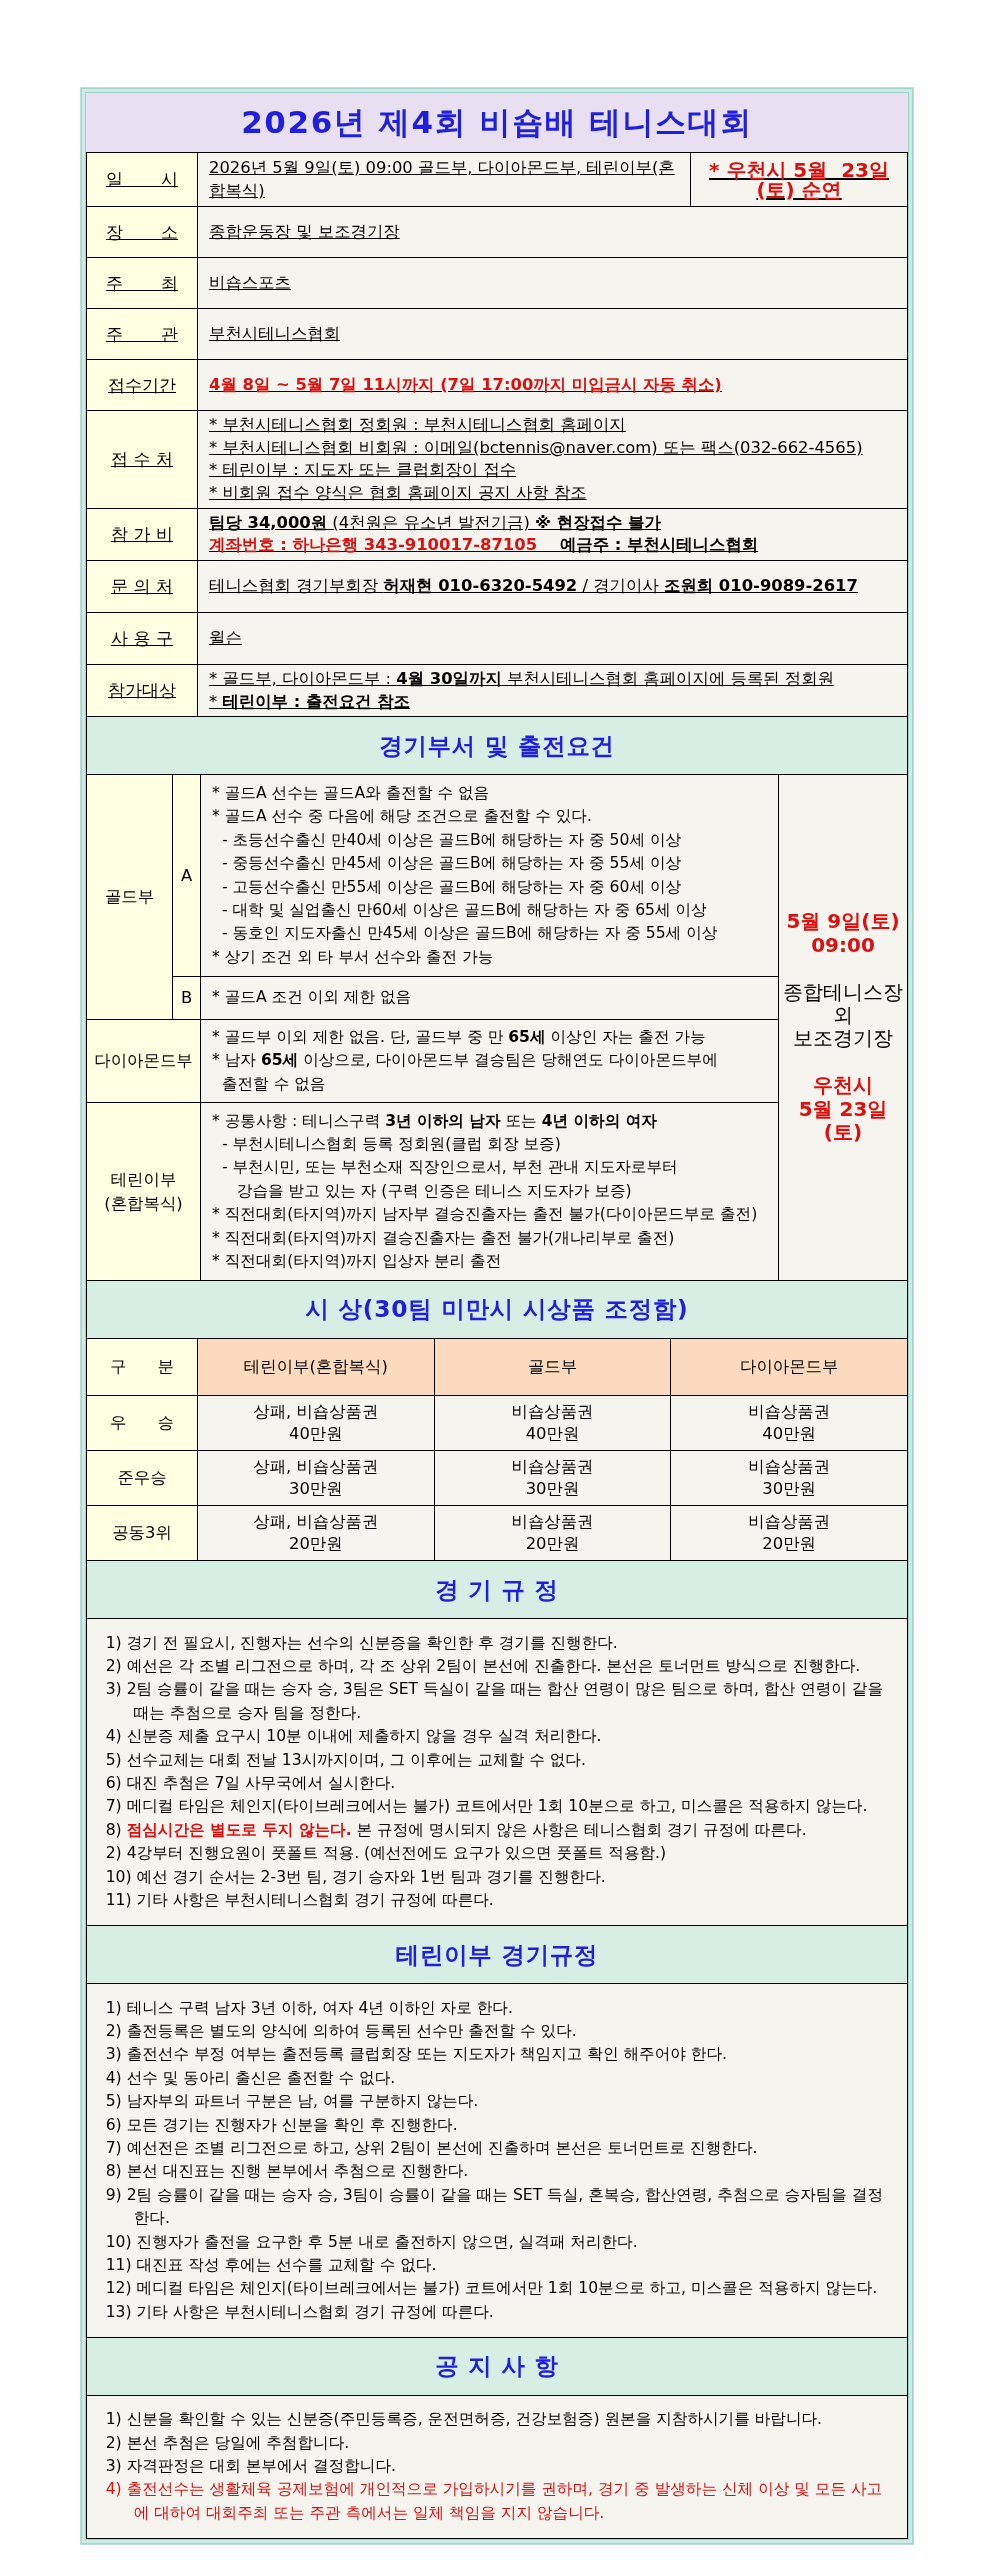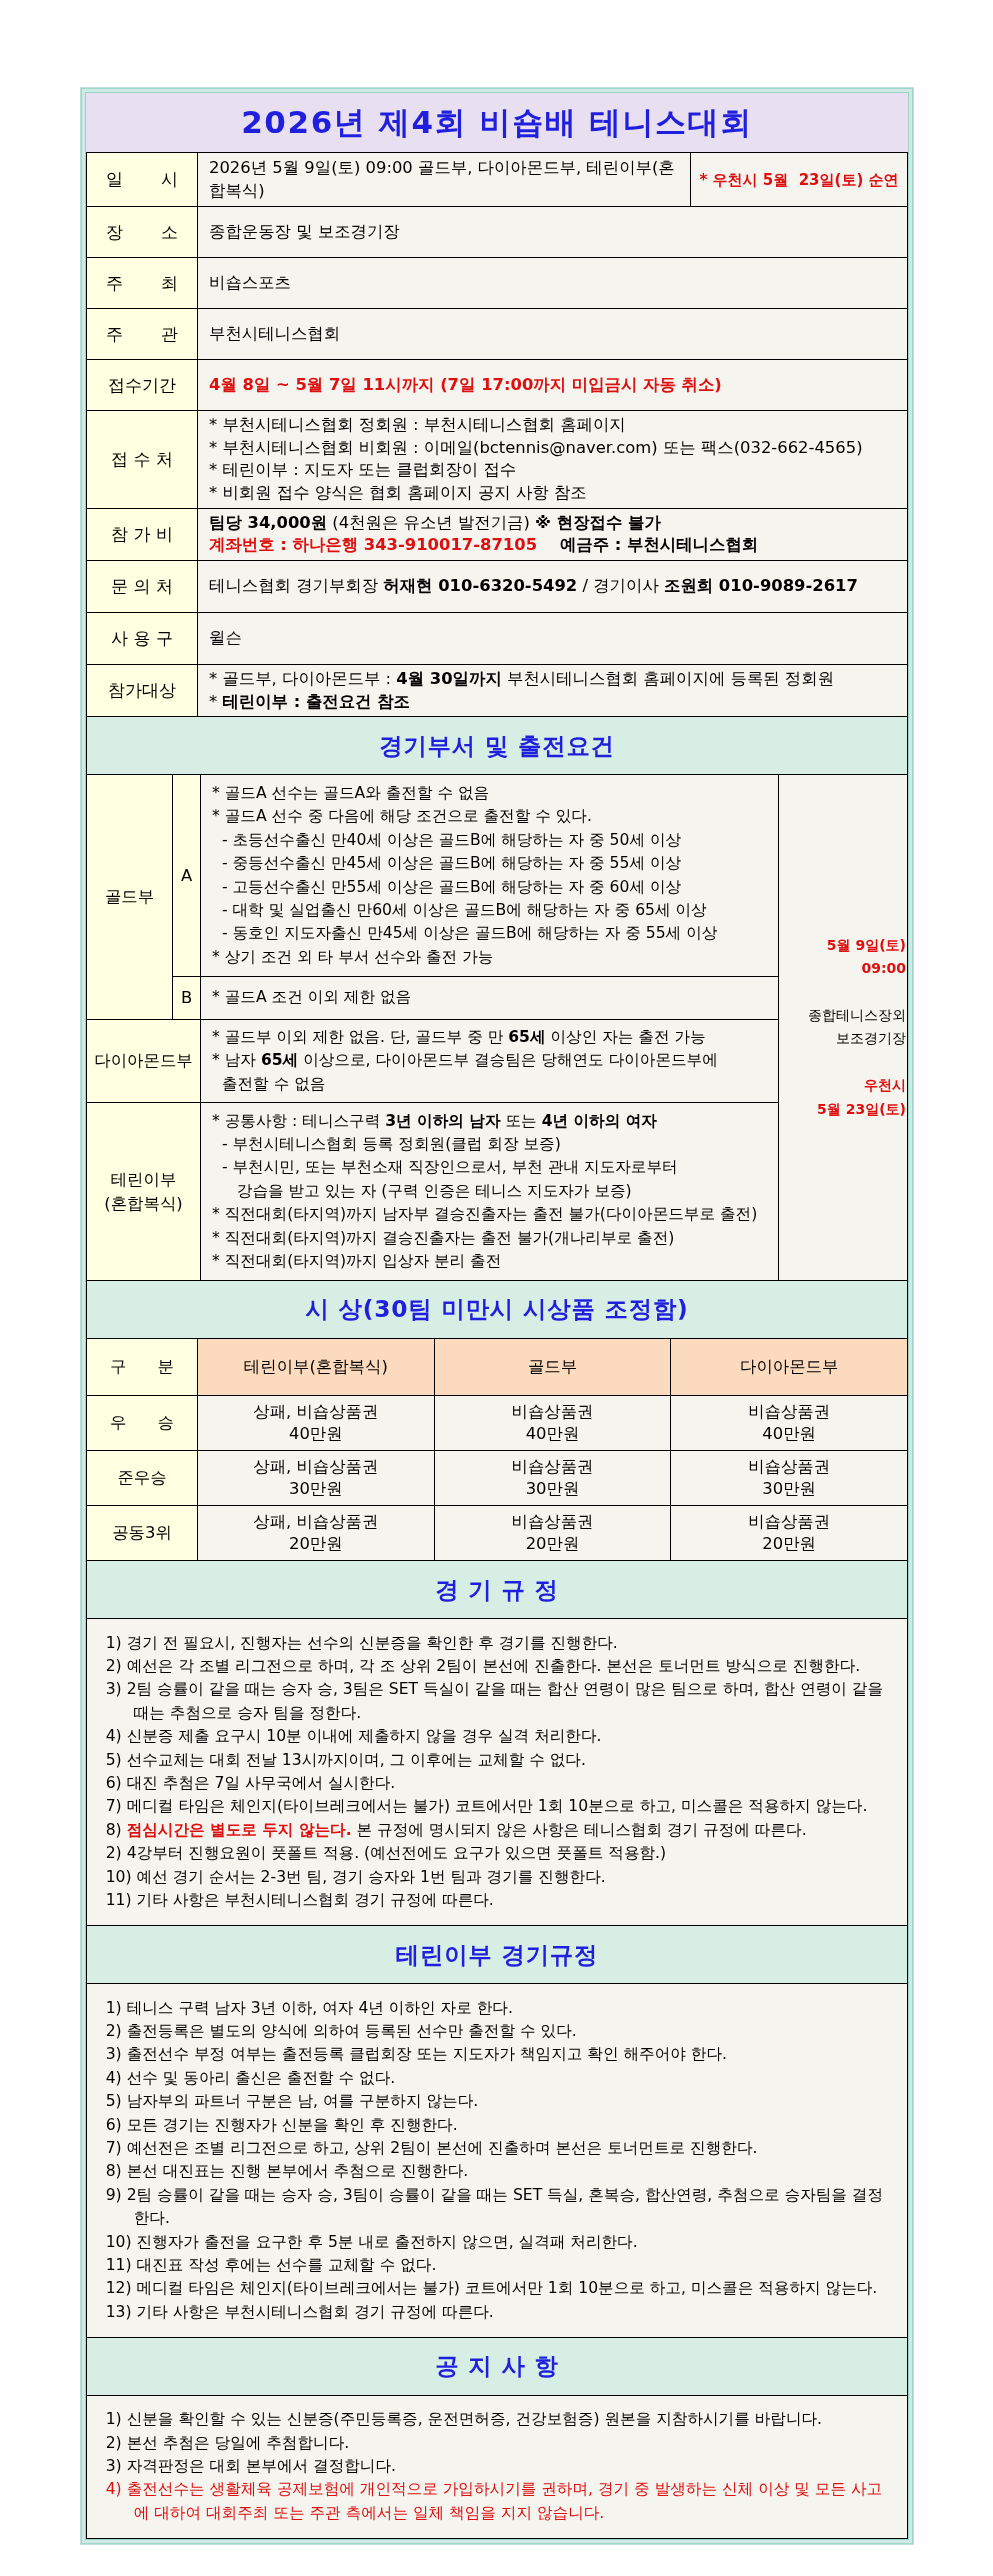--- a/index.html
+++ b/index.html
@@ -7,41 +7,41 @@
     --title-bg:#e8dff0; --label-bg:#ffffe1; --cell-bg:#f6f4ee;
     --section-bg:#d6eee3; --award-header-bg:#fbdabe;
   }
   *{box-sizing:border-box;}
   html,body{margin:0;padding:0;background:#ffffff;}
   body{font-family:"DejaVu Sans",sans-serif;color:#000;width:994px;}
   .doc{width:824px;margin:92px auto 94px;border:0.8px solid var(--frame-teal);
        box-shadow:0 0 0 3.1px #cdebe5,0 0 0 4.7px var(--frame-teal);background:var(--cell-bg);}
   .title-band{background:var(--title-bg);min-height:60px;display:flex;align-items:center;justify-content:center;
        font-size:31px;font-weight:bold;color:var(--accent-blue);letter-spacing:1.6px;border-bottom:1.6px solid #000;}
-  .info-table{border-left:1.6px solid #000;border-right:1.6px solid #000;}
+  .info-table{border-left:1.6px solid #000;border-right:1.6px solid #000;text-decoration:underline;}
   .irow{display:flex;border-bottom:1.6px solid #000;background:var(--cell-bg);align-items:stretch;}
   .ilbl{flex:0 0 111px;background:var(--label-bg);border-right:1.6px solid #000;display:flex;
        align-items:center;justify-content:center;font-size:17px;white-space:pre;}
   .ival{flex:1;display:flex;flex-direction:column;justify-content:center;
        padding:3.1px 7.8px 3.1px 11px;font-size:16.4px;line-height:22.6px;}
   .inote{flex:0 0 217px;border-left:1.6px solid #000;display:flex;flex-direction:column;justify-content:center;
-       text-align:center;font-size:15px;line-height:20px;}
+       text-align:center;font-size:20px;line-height:20px;}
   .line{white-space:pre-wrap;}
   .red{color:var(--alert-red);}
   .bold{font-weight:bold;}
   .sec-head{min-height:58px;display:flex;align-items:center;justify-content:center;background:var(--section-bg);
        color:var(--accent-blue);font-size:23.4px;font-weight:bold;letter-spacing:0.8px;
        border-style:solid;border-color:#000;border-width:0 1.6px 1.6px 1.6px;}
   table.grid{width:100%;border-collapse:collapse;table-layout:fixed;border-top-style:hidden;background:var(--cell-bg);}
   table.grid td,table.grid th{border:1.6px solid #000;vertical-align:middle;font-weight:normal;}
   .dept td{font-size:15.6px;line-height:23.4px;}
   .dept td.lbl{background:var(--label-bg);text-align:center;font-size:16.4px;white-space:pre-line;}
   .dept td.sub{background:var(--label-bg);text-align:center;font-size:16.4px;}
   .dept td.content{padding:6.2px 7.8px 6.2px 11px;}
-  .dept td.note{text-align:right;line-height:23.4px;font-size:14px;}
+  .dept td.note{text-align:center;line-height:23.4px;font-size:20px;}
   .awards th,.awards td{text-align:center;font-size:16.4px;line-height:22.6px;}
   .awards th.cat,.awards td.cat{background:var(--label-bg);white-space:pre;}
   .awards th.div{background:var(--award-header-bg);}
   .awards td.val{background:var(--cell-bg);}
   .awards tr.hdr{height:57px;} .awards tr.prize{height:55px;}
   .rules{background:var(--cell-bg);padding:12.5px 12.5px 12.5px 18.7px;font-size:15.6px;line-height:23.4px;
        border-style:solid;border-color:#000;border-width:0 1.6px 1.6px 1.6px;}
   .rules .line{padding-left:28px;text-indent:-28px;}
 </style>
 </head>

